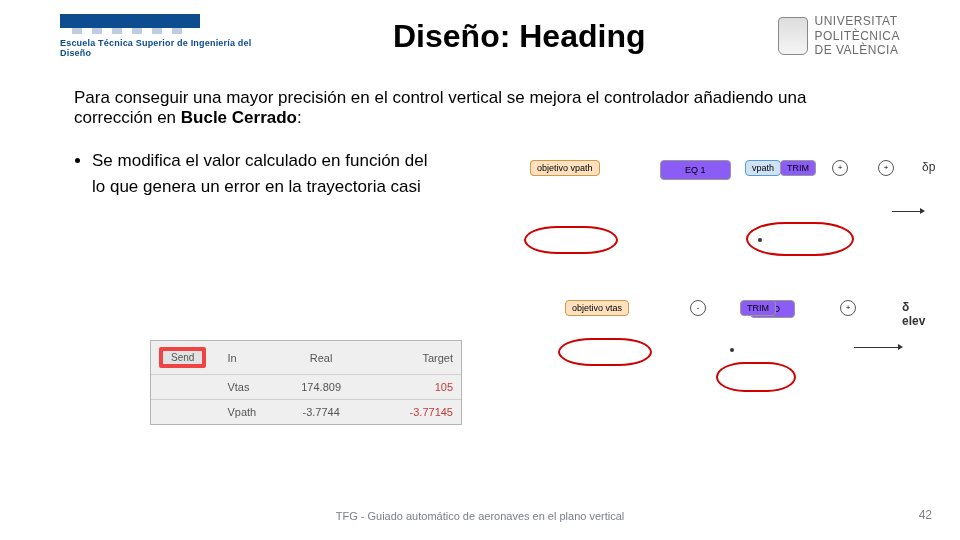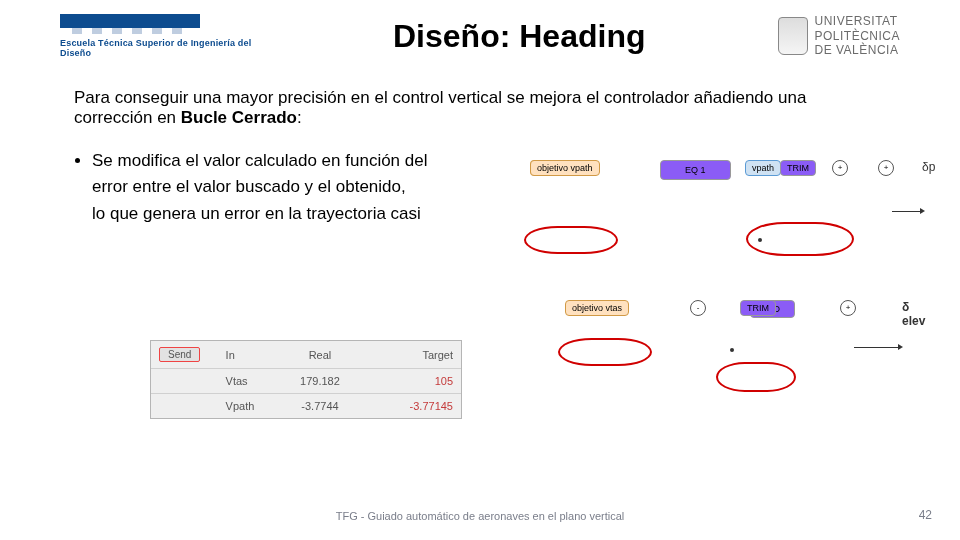--- a/index.html
+++ b/index.html
@@ -167,21 +167,21 @@
     padding: 6px 8px;
     border-top: 1px solid #d0d0d0;
   }
   .table-wrap tr:first-child td { border-top: none; }
   .table-wrap .col-send   { width: 55px; }
   .table-wrap .col-in     { width: 45px; }
   .table-wrap .col-real   { width: 95px; text-align:center; }
   .table-wrap .col-target { width: 95px; color:#c43a3a; text-align:right; }
   .table-wrap .btn {
     display:inline-block;
-    border:1px solid #ef4444;
+    border:4px solid #ef4444;
     background:#e2e2e2;
     padding:1px 8px;
     font-size:10px;
     border-radius:2px;
     color:#555;
   }
   .footer {
     position: absolute;
     bottom: 18px;
     width: 100%;
@@ -218,21 +218,20 @@
 
 <div class="body-text">
   <span>Para conseguir una mayor precisión en el control vertical se mejora el controlador añadiendo una corrección en </span><b>Bucle Cerrado</b><span>:</span>
 </div>
 
 <div class="content-row">
   <div class="bullet-block">
     <ul>
         <li>Se modifica el valor calculado en función del</li>
       </ul>
-    <div style="padding-left:18px">error entre el valor buscado y el obtenido,</div>
     <div style="padding-left:18px">lo que genera un error en la trayectoria casi</div>
   </div>
 </div>
 
 <div class="diagram1">
   <div class="dblock blue" style="left:26px;top:0">vtas</div>
   <div class="dblock blue" style="left:145px;top:0">h</div>
   <div class="dblock blue" style="left:215px;top:0">vpath</div>
   <div class="dblock orange" style="left:0;top:52">objetivo vtas</div>
   <div class="dblock orange" style="left:0;top:72">objetivo vpath</div>
@@ -267,21 +266,21 @@
     <tbody>
         <tr>
       <td class="col-send"><span class="btn">Send</span></td>
       <td class="col-in">In</td>
       <td class="col-real" style="color:#555">Real</td>
       <td class="col-target" style="color:#555">Target</td>
     </tr>
     <tr>
       <td></td>
       <td>Vtas</td>
-      <td class="col-real">179.182</td>
+      <td class="col-real">174.809</td>
       <td class="col-target">105</td>
     </tr>
     <tr>
       <td></td>
       <td>Vpath</td>
       <td class="col-real">-3.7744</td>
       <td class="col-target">-3.77145</td>
     </tr>
   </tbody>
     </table>

